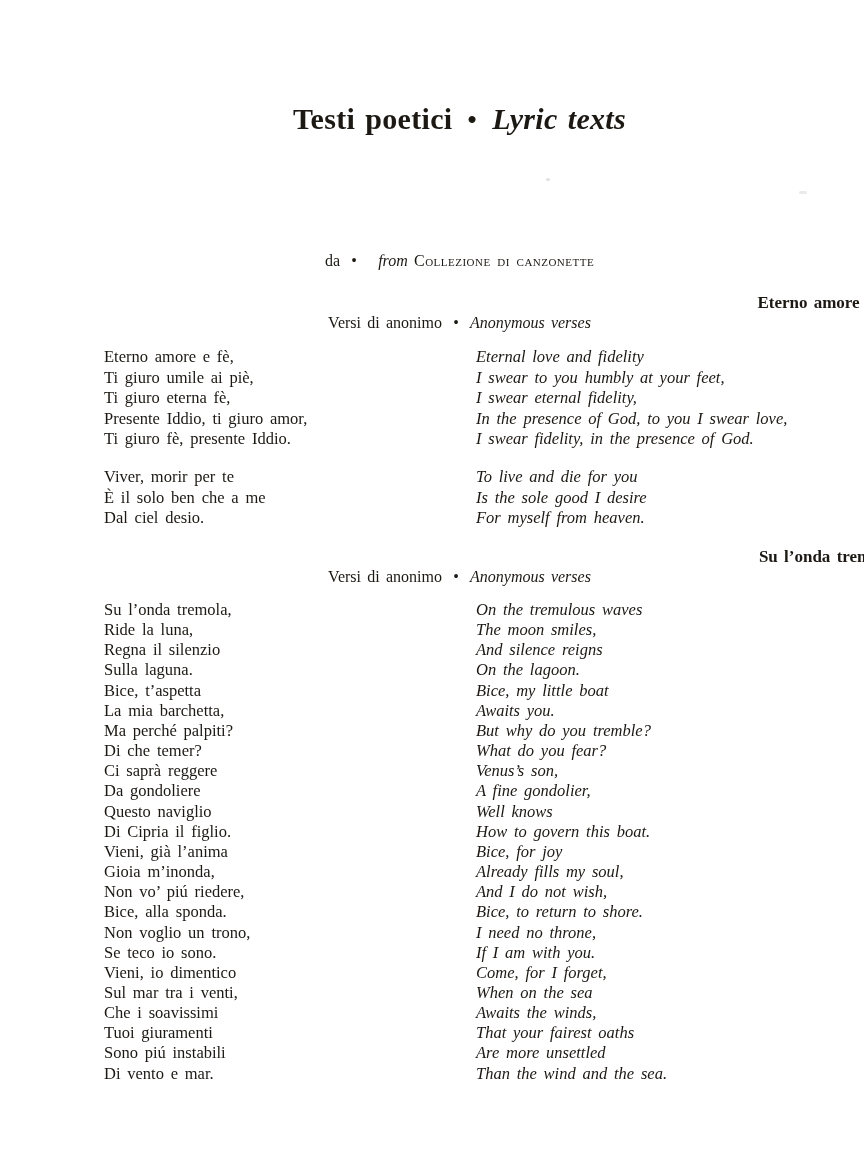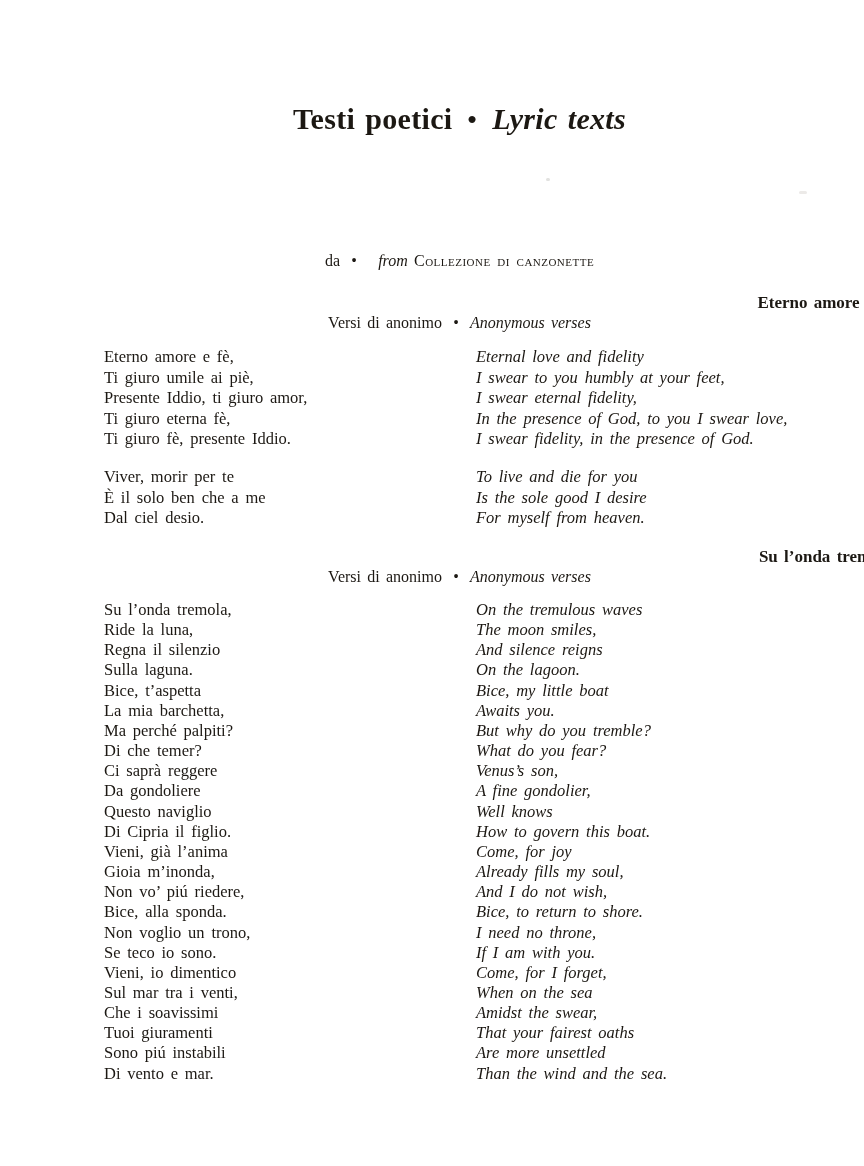--- a/index.html
+++ b/index.html
@@ -95,22 +95,22 @@
   <h2 class="centered poem-title" style="top:293px">Eterno amore e fè</h2>
   <div class="centered poem-attribution" style="top:314px">
     <span>Versi di anonimo</span>
     <span class="bullet">•</span>
     <span class="italic">Anonymous verses</span>
   </div>
 
   <div class="stanza italian-col lh-a" style="top:347px">
       <div class="poem-line">Eterno amore e fè,</div>
       <div class="poem-line">Ti giuro umile ai piè,</div>
+      <div class="poem-line">Ti giuro eterna fè,</div>
       <div class="poem-line">Presente Iddio, ti giuro amor,</div>
-      <div class="poem-line">Ti giuro eterna fè,</div>
       <div class="poem-line">Ti giuro fè, presente Iddio.</div>
     </div>
   <div class="stanza english-col lh-a" style="top:347px">
       <div class="poem-line">Eternal love and fidelity</div>
       <div class="poem-line">I swear to you humbly at your feet,</div>
       <div class="poem-line">I swear eternal fidelity,</div>
       <div class="poem-line">In the presence of God, to you I swear love,</div>
       <div class="poem-line">I swear fidelity, in the presence of God.</div>
     </div>
 
@@ -164,27 +164,27 @@
       <div class="poem-line">And silence reigns</div>
       <div class="poem-line">On the lagoon.</div>
       <div class="poem-line">Bice, my little boat</div>
       <div class="poem-line">Awaits you.</div>
       <div class="poem-line">But why do you tremble?</div>
       <div class="poem-line">What do you fear?</div>
       <div class="poem-line">Venus’s son,</div>
       <div class="poem-line">A fine gondolier,</div>
       <div class="poem-line">Well knows</div>
       <div class="poem-line">How to govern this boat.</div>
-      <div class="poem-line">Come, for joy</div>
+      <div class="poem-line">Bice, for joy</div>
       <div class="poem-line">Already fills my soul,</div>
       <div class="poem-line">And I do not wish,</div>
       <div class="poem-line">Bice, to return to shore.</div>
       <div class="poem-line">I need no throne,</div>
       <div class="poem-line">If I am with you.</div>
       <div class="poem-line">Come, for I forget,</div>
       <div class="poem-line">When on the sea</div>
-      <div class="poem-line">Amidst the swear,</div>
+      <div class="poem-line">Awaits the winds,</div>
       <div class="poem-line">That your fairest oaths</div>
       <div class="poem-line">Are more unsettled</div>
       <div class="poem-line">Than the wind and the sea.</div>
     </div>
 
 </div>
 
 </body></html>

